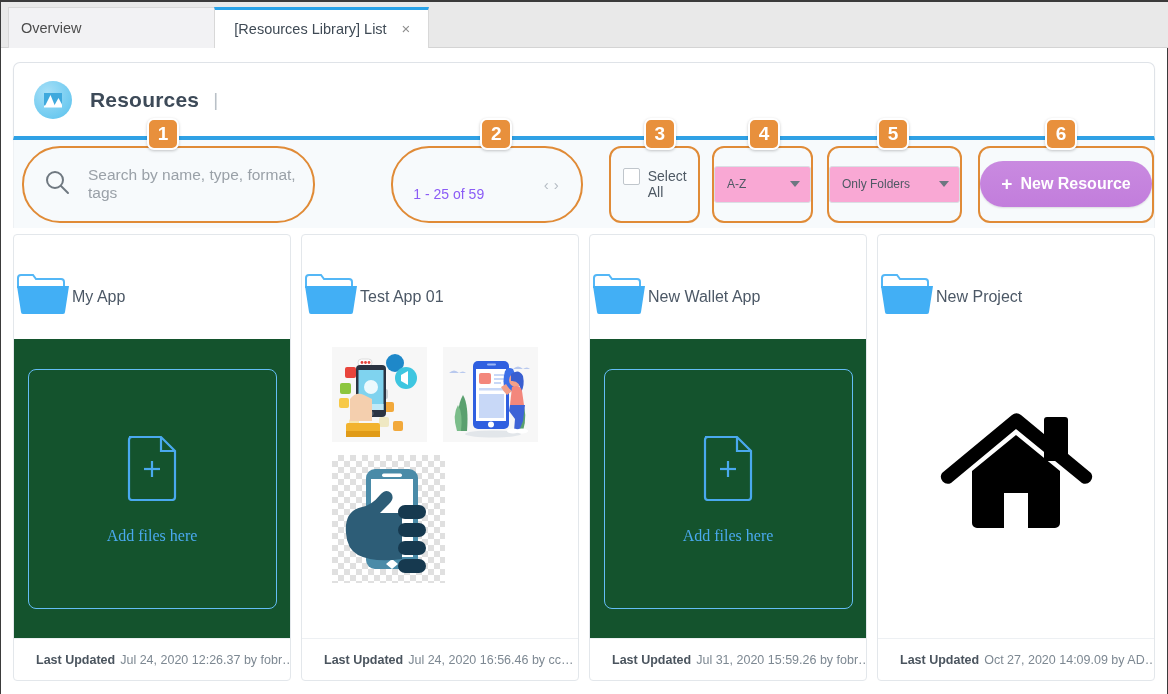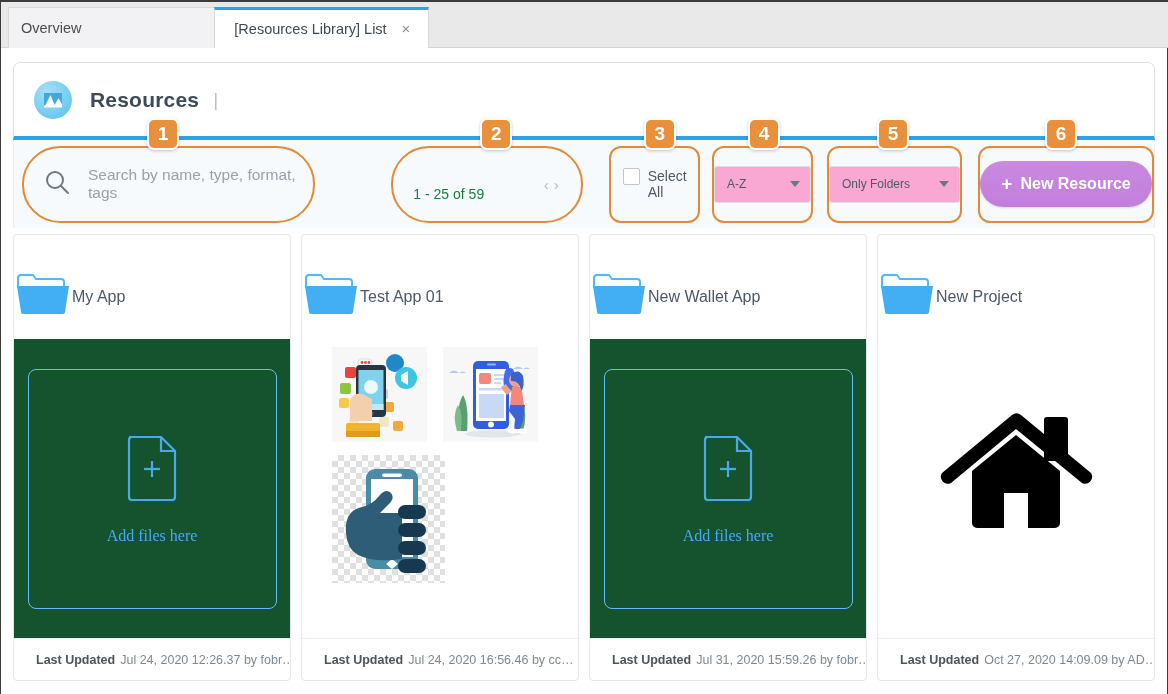--- a/index.html
+++ b/index.html
@@ -134,21 +134,21 @@
   .ring-pager {
     margin-left: 76px;
     width: 208px; height: 77px;
     border-radius: 38px;
   }
   .ring-pager .badge { left: 87px; }
   .pager-inner {
     display: flex; align-items: center; justify-content: space-between;
     width: 100%; padding: 0 22px 0 20px;
   }
-  .pager-text { font-size: 14px; color: #15803d; margin-top: 19px; }
+  .pager-text { font-size: 14px; color: #8b5cf6; margin-top: 19px; }
   .pager-arrows { display: flex; align-items: center; gap: 5px; color: #b5bcc4; font-size: 15px; }
   .pager-arrows span { cursor: pointer; }
 
   
   .ring-selectall {
     margin-left: 26px;
     width: 99px; height: 77px;
     border-radius: 12px;
   }
   .ring-selectall .badge { left: 33px; }

